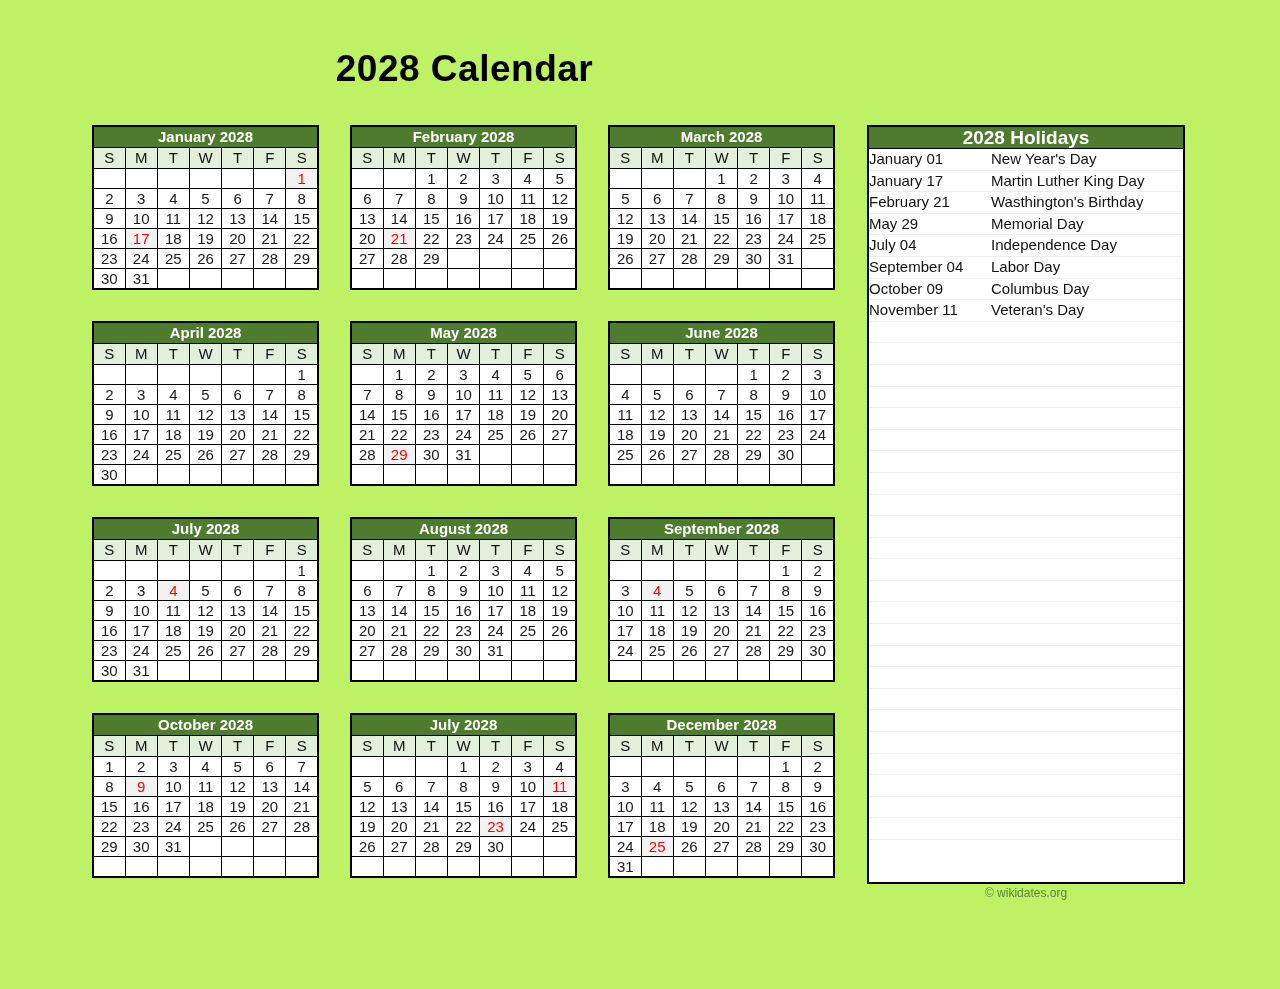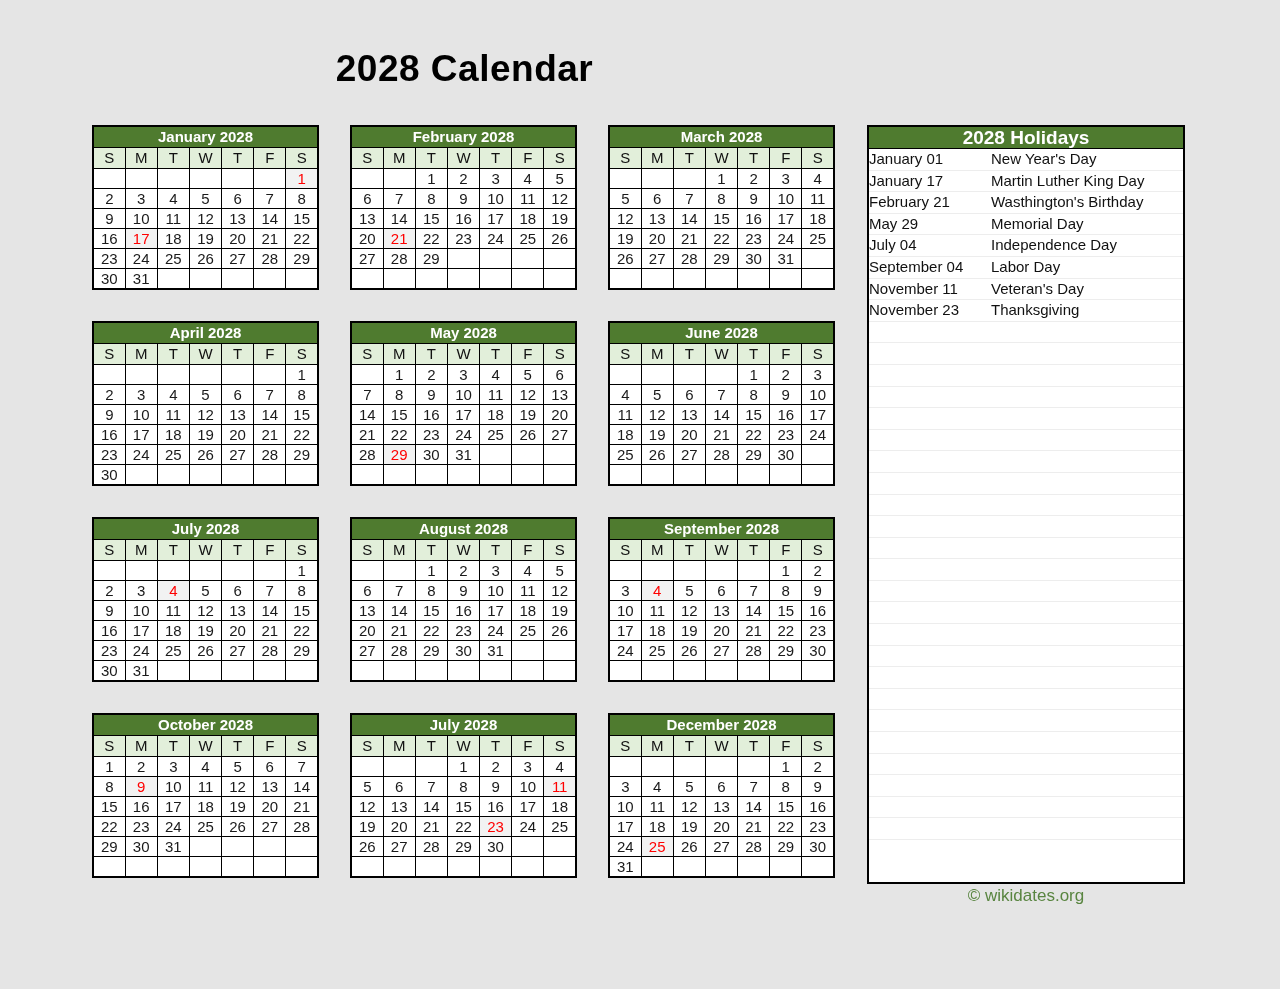--- a/index.html
+++ b/index.html
@@ -1,17 +1,17 @@
 <!DOCTYPE html>
 <html><head>
 <meta charset="utf-8">
 <style>
   html,body{margin:0;padding:0;background:#fff;}
   .page{
-    position:relative;width:1280px;height:989px;background:#e5e5e5;
+    position:relative;width:1280px;height:989px;background:#bef264;
     font-family:"Liberation Sans",sans-serif;color:#000;overflow:hidden;
   }
   #title{
     position:absolute;left:92px;top:48px;width:745px;text-align:center;
     font-size:37px;font-weight:bold;letter-spacing:0.5px;color:#000;
   }
   
   #months-grid{
     position:absolute;left:92px;top:125px;
     display:grid;grid-template-columns:repeat(3,227px);
@@ -49,21 +49,21 @@
   #holiday-table td{
     height:20.6px;font-size:15px;line-height:20.6px;
     border-bottom:1px solid #ededed;padding:0;white-space:nowrap;
     overflow:hidden;color:#111;
   }
   td.hd{width:122px;}
   td.hn{text-align:left;padding-left:18px;}
   
   #footer{
     position:absolute;left:867px;top:886px;width:318px;text-align:center;
-    font-size:17px;color:#598540;text-decoration:none;cursor:pointer;
+    font-size:12px;color:#598540;text-decoration:none;cursor:pointer;
   }
 </style>
 </head>
 <body>
 
 <div class="page">
   <div id="title">2028 Calendar</div>
 
   <div id="months-grid">
       <table class="month">
@@ -930,26 +930,26 @@
           </tr>
           <tr>
             <td class="hd">July 04</td>
             <td class="hn">Independence Day</td>
           </tr>
           <tr>
             <td class="hd">September 04</td>
             <td class="hn">Labor Day</td>
           </tr>
           <tr>
+            <td class="hd">October 09</td>
+            <td class="hn">Columbus Day</td>
+          </tr>
+          <tr>
             <td class="hd">November 11</td>
             <td class="hn">Veteran's Day</td>
-          </tr>
-          <tr>
-            <td class="hd">November 23</td>
-            <td class="hn">Thanksgiving</td>
           </tr>
           <tr>
             <td class="hd"></td>
             <td class="hn"></td>
           </tr>
           <tr>
             <td class="hd"></td>
             <td class="hn"></td>
           </tr>
           <tr>

